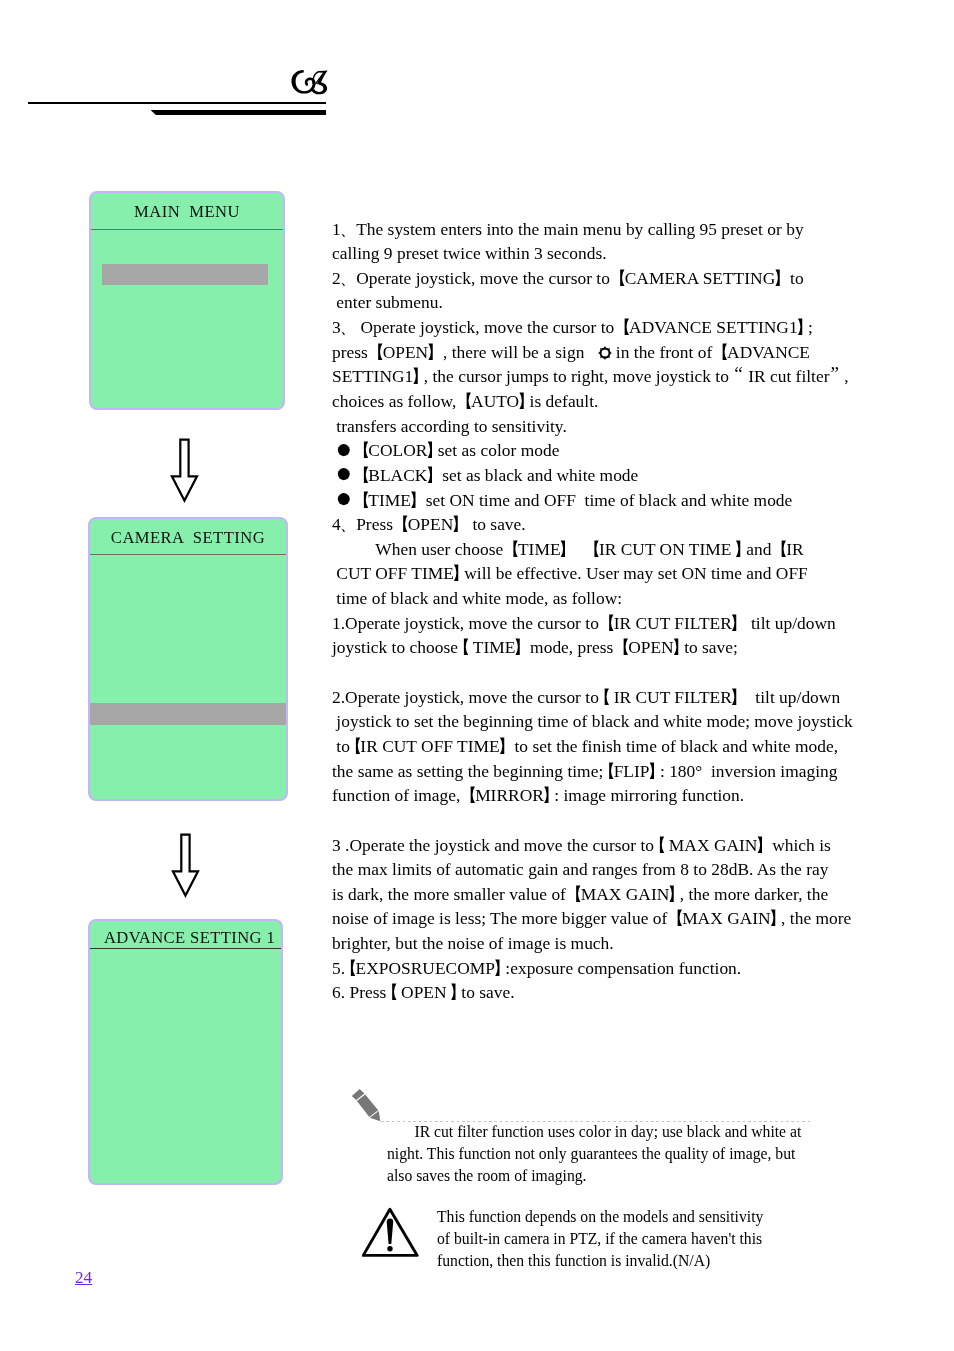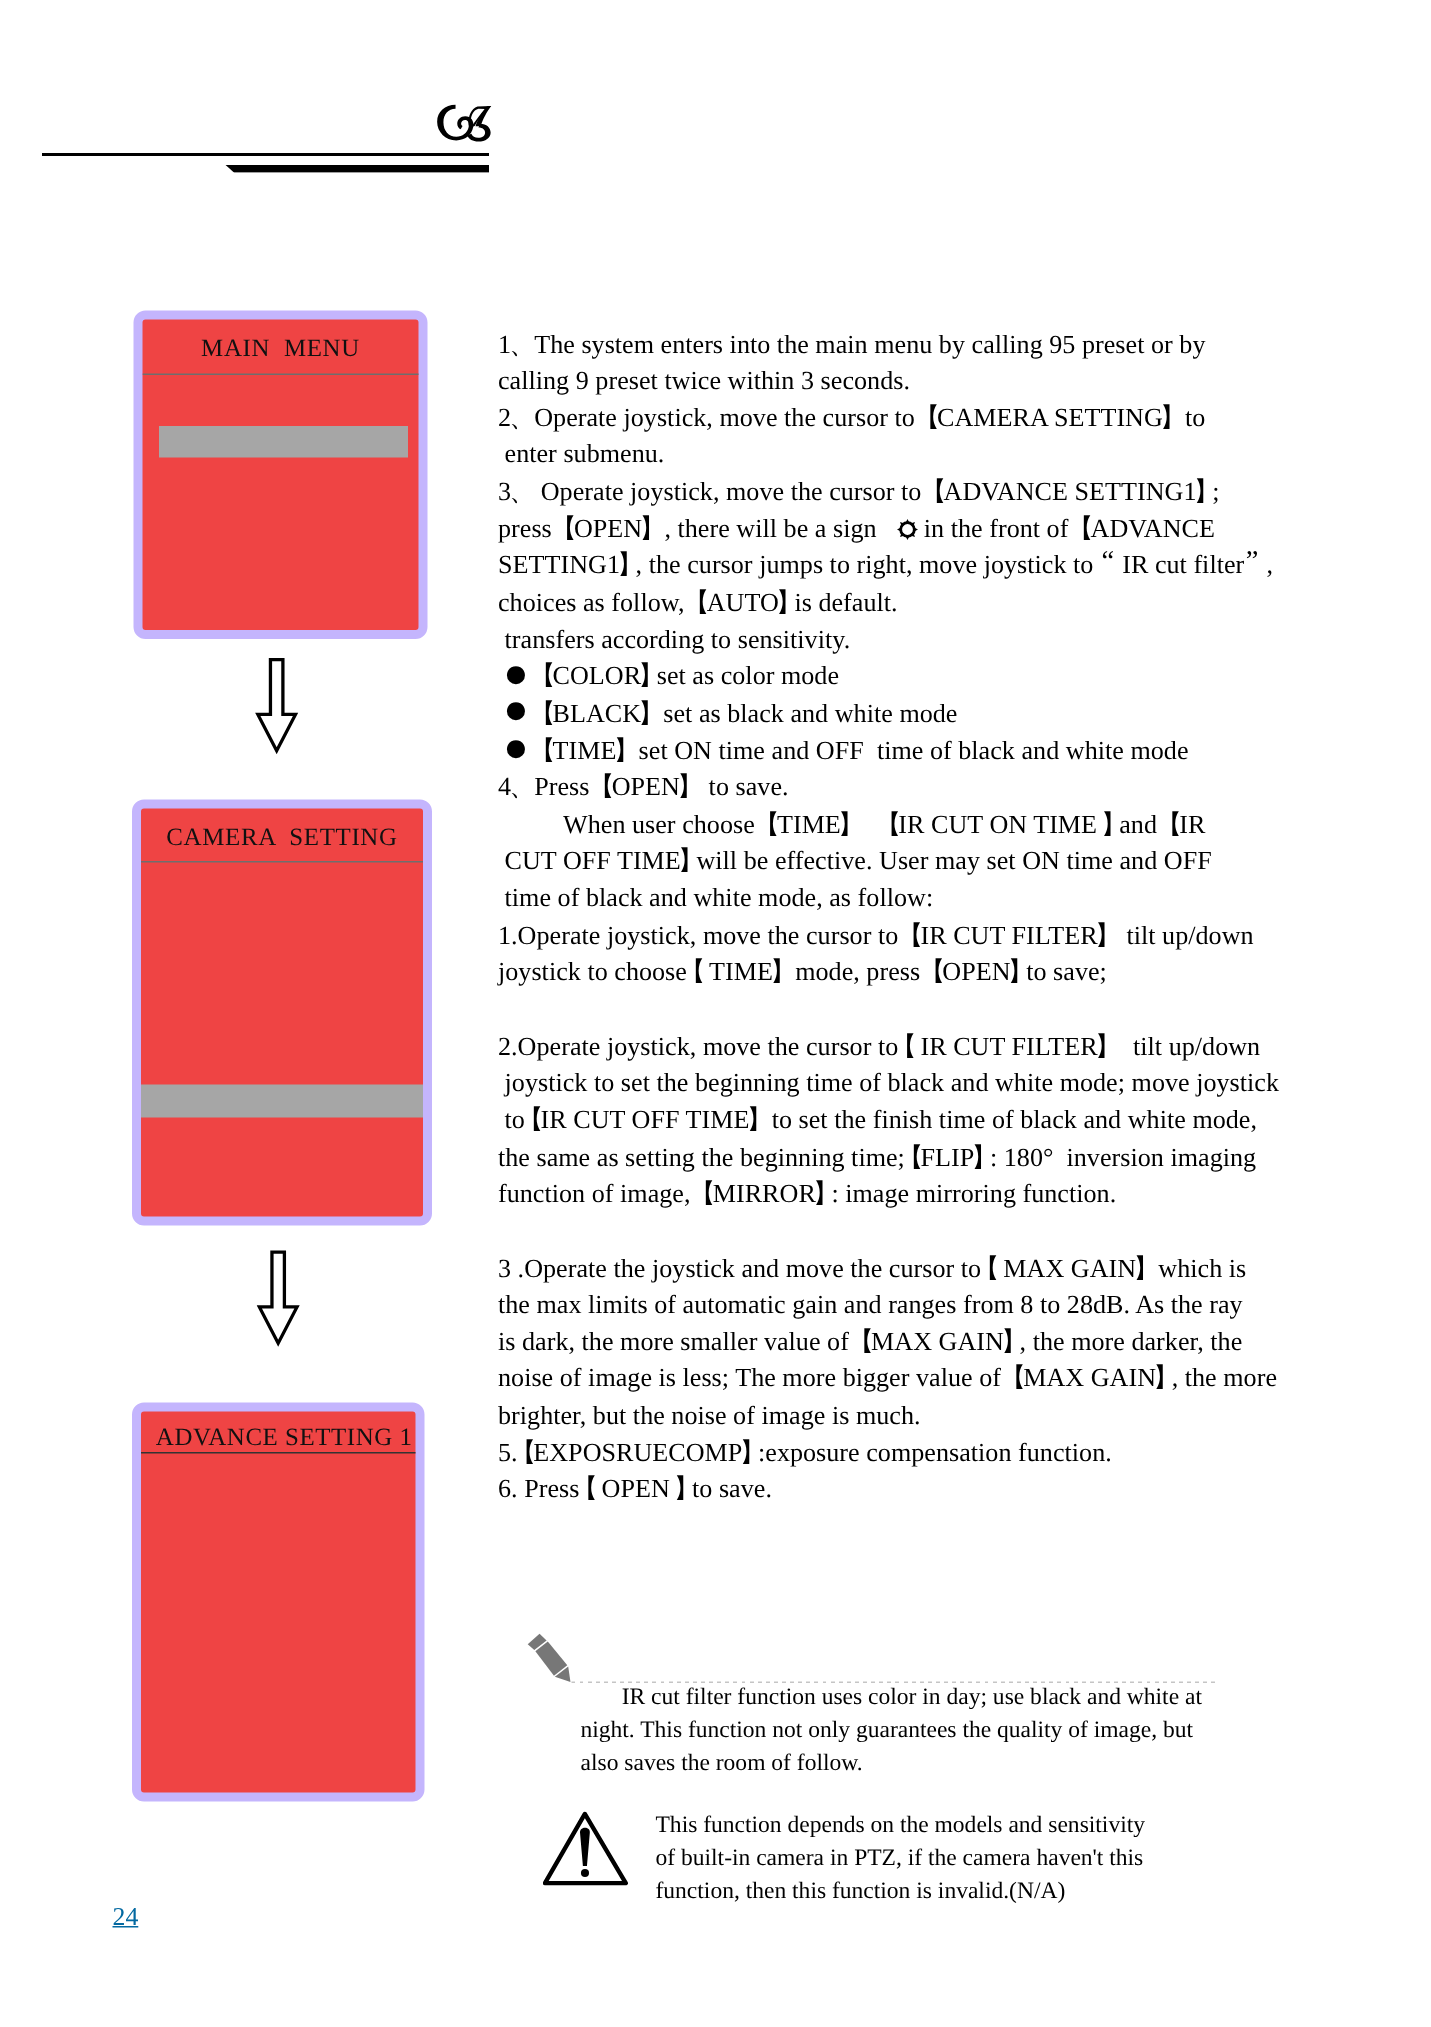--- a/index.html
+++ b/index.html
@@ -8,22 +8,22 @@
        font-family:"Liberation Serif",serif;color:#000;overflow:hidden;position:relative;}
   .page{position:absolute;left:0;top:0;width:954px;height:1351px;background:#fff;}
 
   
   #header-ornament{position:absolute;left:290px;top:68px;width:39px;height:27.6px;}
   #rule-thin{position:absolute;left:28px;top:102px;width:298px;height:2.4px;background:#000;}
   #rule-thick{position:absolute;left:150px;top:109.6px;width:176px;height:5.6px;background:#000;
               clip-path:polygon(0 0,100% 0,100% 100%,3.5% 100%);}
 
   
-  .menu-box{position:absolute;border:6px solid #c4b5fd;border-radius:8px;background:#ef4444;
-            box-sizing:border-box;overflow:hidden;margin-top:16px;}
+  .menu-box{position:absolute;border:2px solid #c4b5fd;border-radius:8px;background:#86efac;
+            box-sizing:border-box;overflow:hidden;}
   .menu-title{position:absolute;left:0;width:100%;text-align:center;
               font-size:16.6px;letter-spacing:0.45px;white-space:pre;color:#111;}
   .menu-sep{position:absolute;height:1px;background:#6e6e6e;}
   .menu-bar{position:absolute;background:#a6a6a6;}
 
   
   .flow-arrow{position:absolute;}
 
   
   #text-col{position:absolute;left:332px;top:216.5px;width:560px;}
@@ -39,21 +39,21 @@
 
   
   #note-pencil{position:absolute;left:346px;top:1084px;width:46px;height:42px;}
   #note-dotline{position:absolute;left:381px;top:1121px;width:430px;height:1px;
                 background-image:repeating-linear-gradient(to right,#c5c5c5 0 2.6px,rgba(0,0,0,0) 2.6px 5.4px);}
   #note-text{position:absolute;left:375px;top:1121px;width:490px;margin-left:12px;}
   #note-text p{margin:0;font-size:15.7px;line-height:21.9px;white-space:pre;}
   #warn-icon{position:absolute;left:362px;top:1197px;width:62px;height:61px;}
   #warn-text{position:absolute;left:437px;top:1206px;width:400px;}
   #warn-text p{margin:0;font-size:15.7px;line-height:21.9px;white-space:pre;}
-  #page-number{position:absolute;left:75px;top:1268px;font-size:17.2px;color:#0369a1;text-decoration:underline;}
+  #page-number{position:absolute;left:75px;top:1268px;font-size:17.2px;color:#6d28d9;text-decoration:underline;}
 </style>
 </head>
 <body>
 
 <div class="page">
 
   <svg id="header-ornament" viewBox="0 0 41 29" xmlns="http://www.w3.org/2000/svg">
     <path fill="#000" d="M 14.4 2.0 C 7.0 2.0 1.5 6.9 1.5 13.8 C 1.5 20.9 7.2 26.9 14.9 26.9 C 21.2 26.9 25.7 23.2 26.8 17.6 L 23.6 17.6 C 22.6 21.8 19.4 24.4 14.9 24.4 C 9.6 24.4 5.9 20.2 5.9 14.2 C 5.9 8.6 9.3 4.8 14.4 4.8 Z"></path>
     <path fill="#000" d="M 26.8 17.6 C 27.6 13.1 25.1 9.9 21.2 9.9 C 18.0 9.9 15.6 12.2 15.6 15.2 C 15.6 17.0 16.5 18.4 18.0 19.1 L 19.3 16.9 C 18.6 16.5 18.3 15.9 18.3 15.1 C 18.3 13.7 19.5 12.6 21.1 12.6 C 23.0 12.6 24.1 14.4 23.6 17.6 Z"></path>
     <path fill="#000" fill-rule="evenodd" d="M 39.4 2.8 L 29.8 3.1 C 27.6 3.9 25.9 5.5 24.8 7.8 C 23.7 10.1 23.3 12.9 23.6 16.3 L 24.9 17.8 L 27.8 16.8 C 30.0 12.9 33.5 8.0 36.8 4.8 Z M 35.0 4.9 C 32.0 8.2 28.7 12.9 26.3 16.2 L 25.0 15.5 C 24.8 12.9 25.2 10.5 26.1 8.6 C 27.1 6.5 28.7 5.2 30.5 4.8 Z"></path>
@@ -130,21 +130,21 @@
     <g fill="#777777">
       <path d="M 13.7 5.1 L 18.4 9.6 L 10.2 16.0 L 5.8 12.1 Z"></path>
       <path d="M 19.2 10.4 L 32.2 26.2 L 23.3 33.1 L 10.9 16.9 Z"></path>
       <path d="M 32.8 27.0 L 34.3 37.3 L 23.9 33.8 Z"></path>
     </g>
   </svg>
   <div id="note-dotline"></div>
   <div id="note-text">
       <p>       IR cut filter function uses color in day; use black and white at</p>
       <p>night. This function not only guarantees the quality of image, but</p>
-      <p>also saves the room of follow.</p>
+      <p>also saves the room of imaging.</p>
     </div>
 
   <svg id="warn-icon" viewBox="0 0 62 61" xmlns="http://www.w3.org/2000/svg">
     <path d="M 27.9 12.3 L 55.2 58.4 L 1.3 58.4 Z" fill="#fff" stroke="#000" stroke-width="2.9" stroke-linejoin="round"></path>
     <path d="M 28.0 21.5 c 2.3 0 3.5 1.6 3.2 3.5 L 29.3 47.0 h -2.7 l -1.9 -22.0 c -0.2 -1.9 1.0 -3.5 3.3 -3.5 Z" fill="#000"></path>
     <circle cx="28.0" cy="51.7" r="2.7" fill="#000"></circle>
   </svg>
   <div id="warn-text">
       <p>This function depends on the models and sensitivity</p>
       <p>of built-in camera in PTZ, if the camera haven't this</p>

